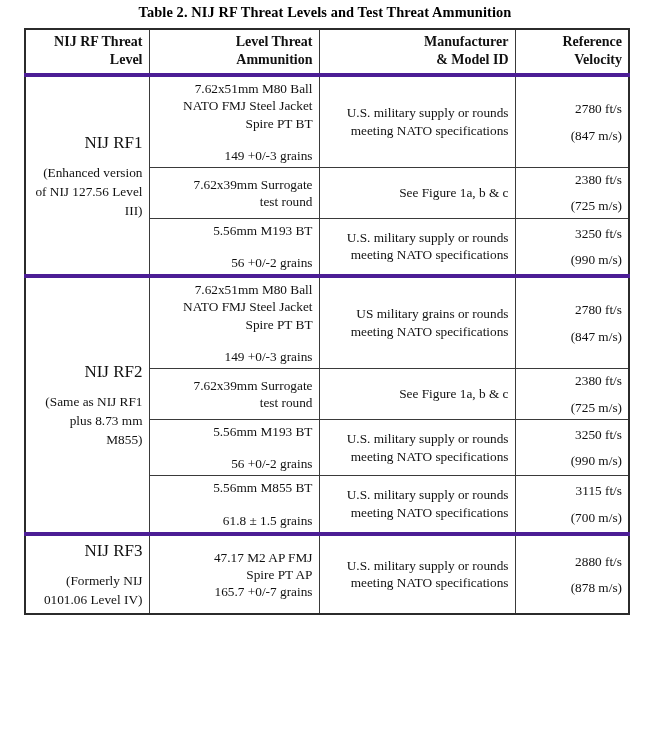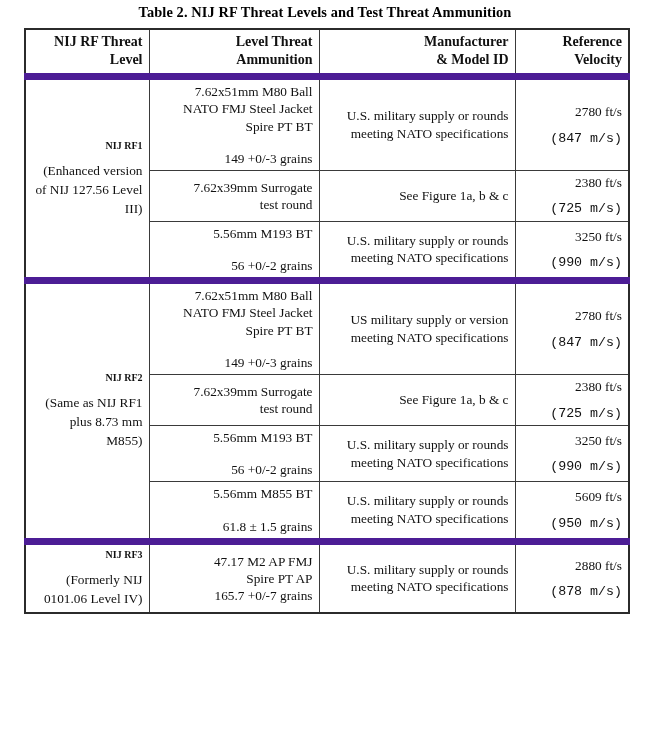--- a/index.html
+++ b/index.html
@@ -61,53 +61,52 @@
   }
   thead th {
     font-weight: bold;
     font-size: 14px;
     line-height: 1.32;
     padding: 8px 6px 9px 6px;
     border-bottom: 2px solid #2b2b2b;
   }
   
   tr.block-start > td {
-    border-top: 7px solid #4c1d95;
+    border-top: 4px solid #4c1d95;
   }
   td.level-cell {
     font-size: 13.3px;
     line-height: 1.42;
     padding: 6px 8px;
   }
   td.level-cell .level-name {
-    font-weight: bold;
+    font-weight: normal;
     display: block;
     margin-bottom: 9px;
-    font-size: 10px;
+    font-size: 17px;
   }
   td.level-cell .level-note {
     display: block;
     font-weight: normal;
   }
   td.cell-lines .ln {
     display: block;
   }
   td.cell-lines .ln.gap {
     margin-top: 15px;
   }
   td.mfr-cell {
     line-height: 1.34;
     padding: 6px 10px;
   }
   td.vel-cell .ln {
     display: block;
   }
   td.vel-cell .ln + .ln {
     margin-top: 9px;
-    font-family: Liberation Mono, monospace;
   }
 </style>
 </head>
 <body>
 
 <div class="page">
 
   <div class="table-caption">Table 2. NIJ RF Threat Levels and Test Threat Ammunition</div>
 
   <div class="table-wrap">
@@ -182,21 +181,21 @@
             <td class="level-cell" rowspan="4">
               <span class="level-name">NIJ RF2</span>
               <span class="level-note">(Same as NIJ RF1 plus 8.73 mm M855)</span>
             </td>
             <td class="cell-lines">
               <span class="ln">7.62x51mm M80 Ball</span>
               <span class="ln">NATO FMJ Steel Jacket</span>
               <span class="ln">Spire PT BT</span>
               <span class="ln gap">149 +0/-3 grains</span>
             </td>
-            <td class="mfr-cell">US military supply or version meeting NATO specifications</td>
+            <td class="mfr-cell">US military grains or rounds meeting NATO specifications</td>
             <td class="vel-cell">
               <span class="ln">2780 ft/s</span>
               <span class="ln">(847 m/s)</span>
             </td>
           </tr>
           <tr>
             <td class="cell-lines">
               <span class="ln">7.62x39mm Surrogate</span>
               <span class="ln">test round</span>
             </td>
@@ -217,22 +216,22 @@
               <span class="ln">(990 m/s)</span>
             </td>
           </tr>
           <tr>
             <td class="cell-lines">
               <span class="ln">5.56mm M855 BT</span>
               <span class="ln gap">61.8 ± 1.5 grains</span>
             </td>
             <td class="mfr-cell">U.S. military supply or rounds meeting NATO specifications</td>
             <td class="vel-cell">
-              <span class="ln">5609 ft/s</span>
-              <span class="ln">(950 m/s)</span>
+              <span class="ln">3115 ft/s</span>
+              <span class="ln">(700 m/s)</span>
             </td>
           </tr>
           <tr class="block-start">
             <td class="level-cell" rowspan="1">
               <span class="level-name">NIJ RF3</span>
               <span class="level-note">(Formerly NIJ 0101.06 Level IV)</span>
             </td>
             <td class="cell-lines">
               <span class="ln">47.17 M2 AP FMJ</span>
               <span class="ln">Spire PT AP</span>

